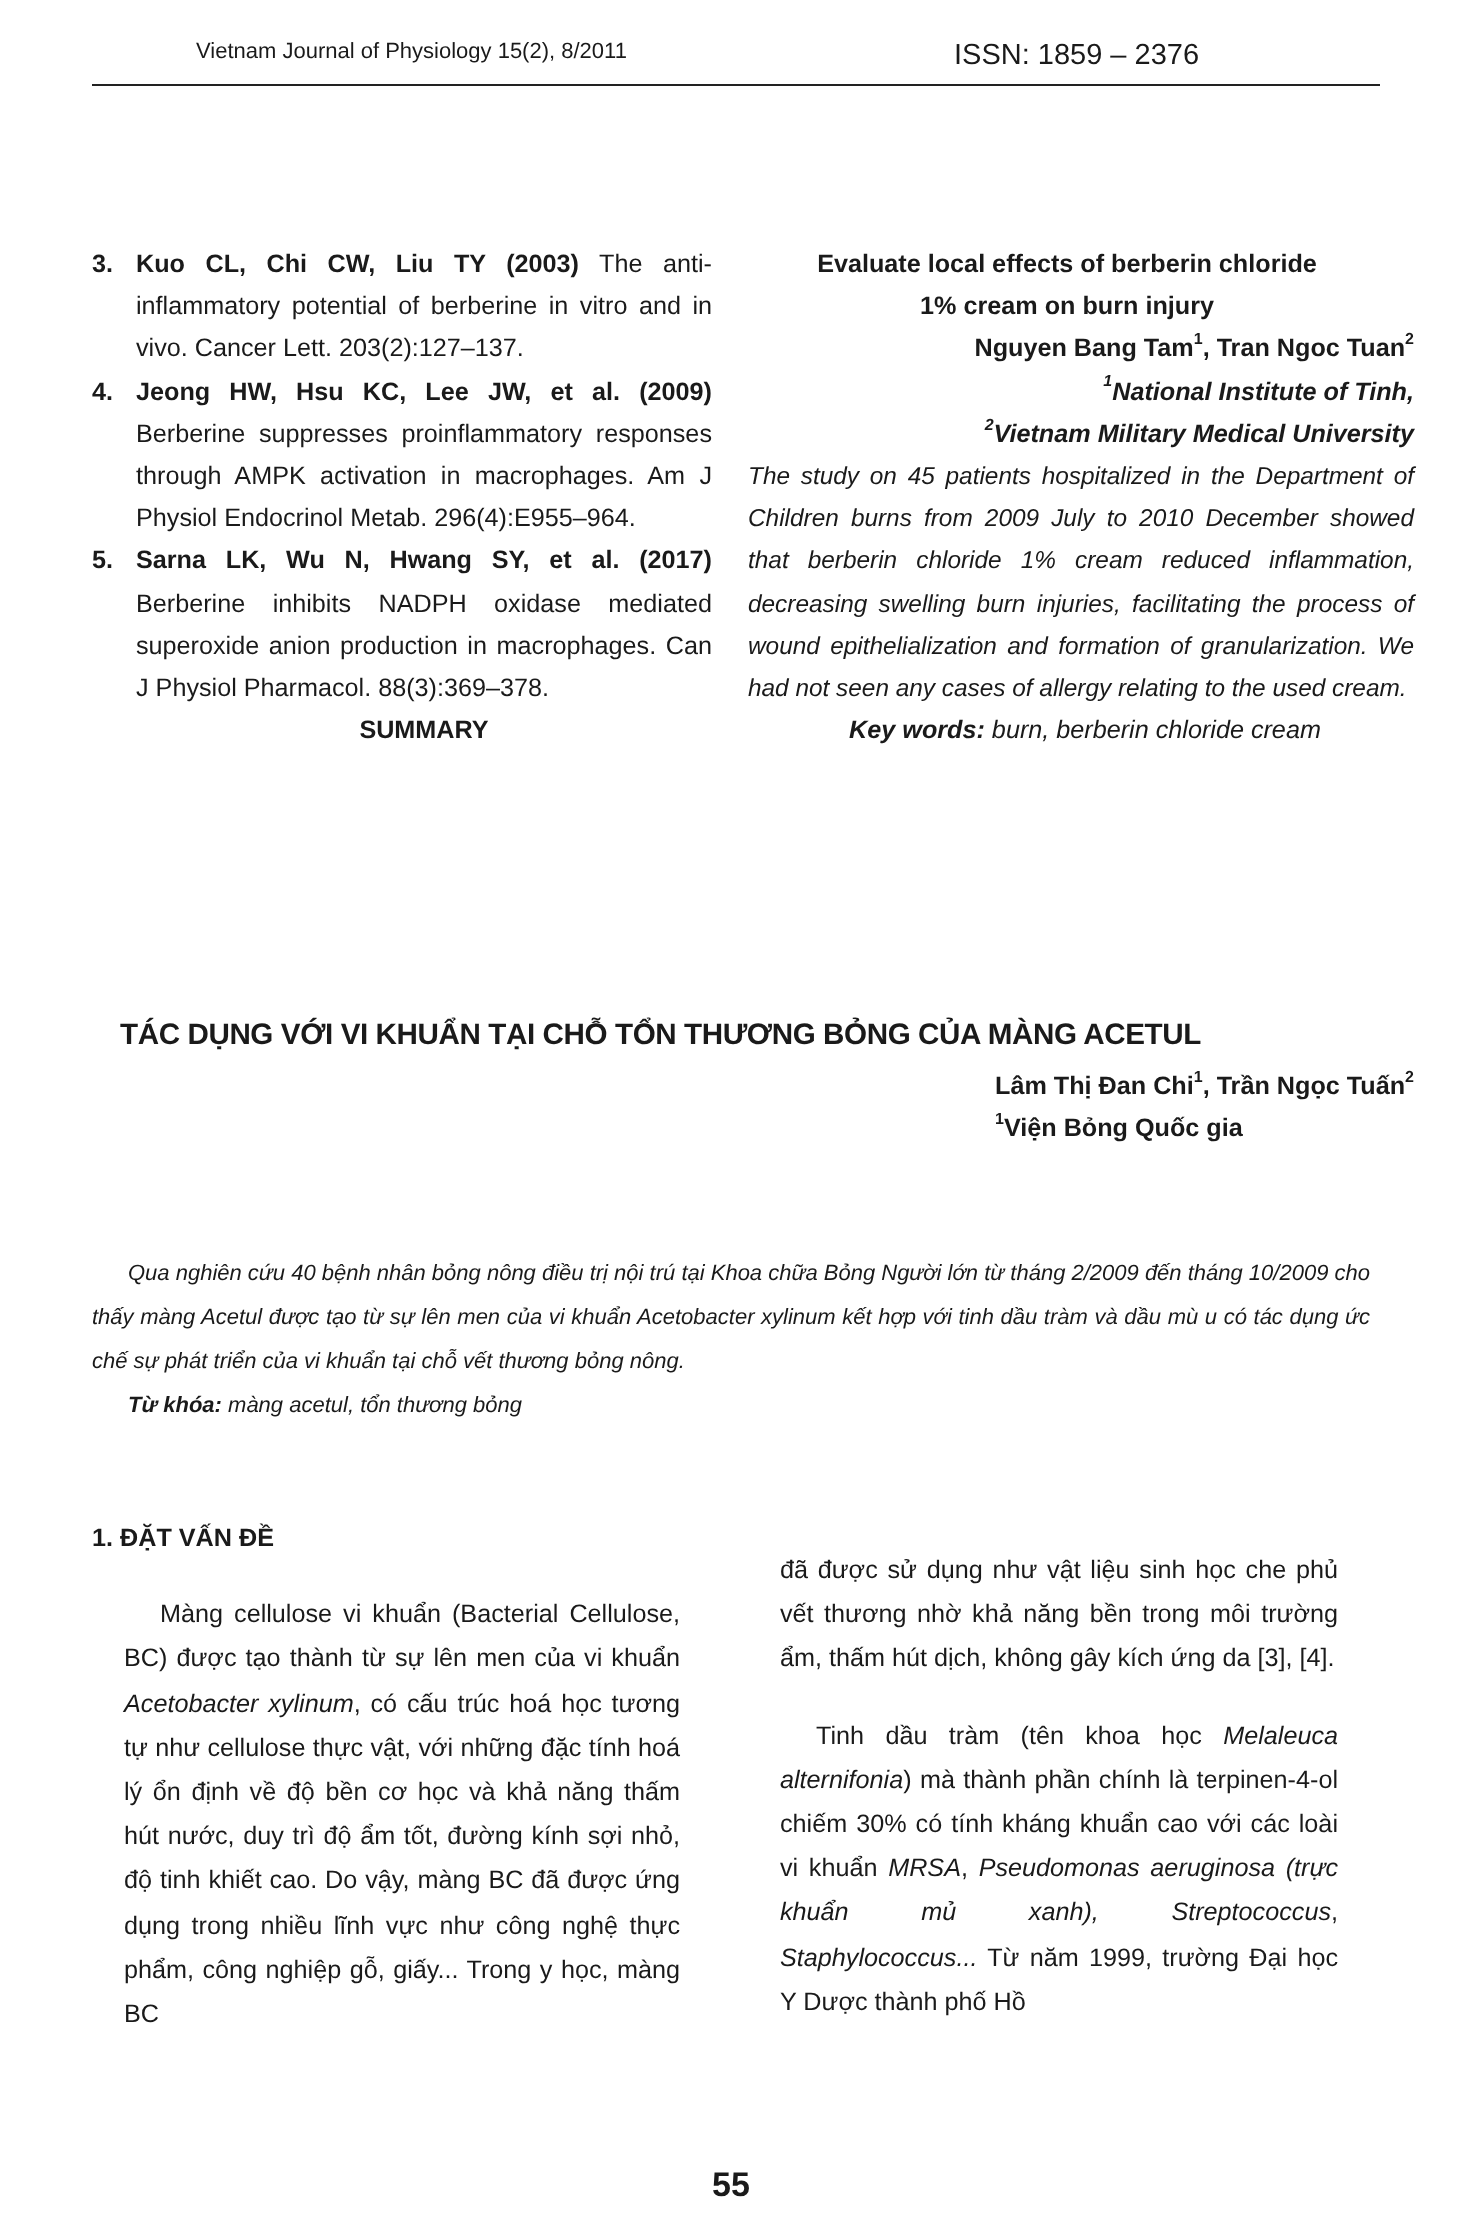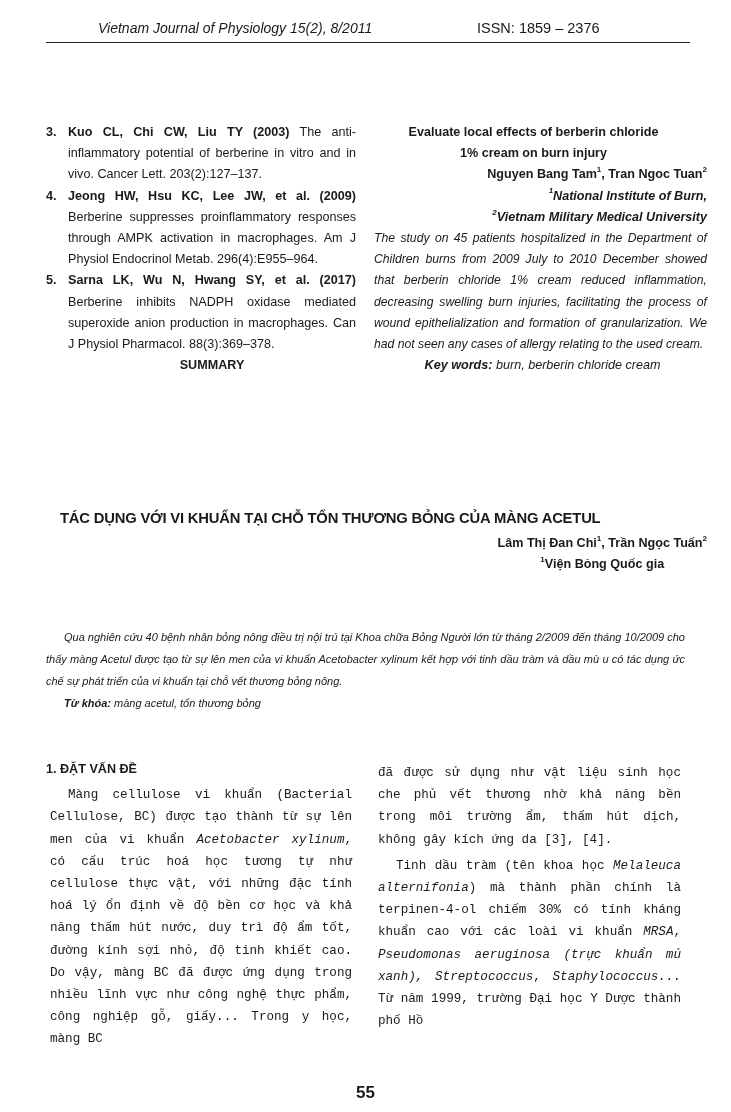--- a/index.html
+++ b/index.html
@@ -4,21 +4,21 @@
 <style>
   html, body { margin: 0; padding: 0; background: #ffffff; }
   body {
     width: 731px; height: 1112px; position: relative; overflow: hidden;
     font-family: "Liberation Sans", sans-serif; color: #1a1a1a;
   }
   .header {
     position: absolute; left: 46px; top: 12px; width: 644px; height: 30px;
     border-bottom: 1.5px solid #222;
   }
-  .header .journal { position: absolute; left: 52px; top: 8px; font-size: 14px; font-style: italic; }
+  .header .journal { position: absolute; left: 52px; top: 8px; font-size: 11px; }
   .header .issn { position: absolute; left: 431px; top: 8px; font-size: 14.5px; }
 
   .col { position: absolute; font-size: 12.6px; line-height: 21.2px; }
   .col-left-top { left: 46px; top: 122px; width: 310px; }
   .col-right-top { left: 374px; top: 122px; width: 333px; }
 
   .ref { position: relative; padding-left: 22px; text-align: justify; text-align-last: left; }
   .ref .num { position: absolute; left: 0; top: 0; font-weight: bold; }
   .ref .authors { font-weight: bold; }
   .summary-heading { text-align: center; font-weight: bold; margin-left: 22px; }
@@ -29,37 +29,37 @@
   .en-abstract { font-style: italic; text-align: justify; font-size: 12.2px; }
   .en-keywords { font-style: italic; text-align: center; padding-left: 4px; }
   .en-keywords b { font-weight: bold; }
   sup { font-size: 8px; line-height: 0; position: relative; top: -1px; vertical-align: super; }
 
   .vn-title {
     position: absolute; left: 60px; top: 510px; width: 640px;
     font-weight: bold; font-size: 14.8px; letter-spacing: -0.2px;
   }
   .vn-authors-block {
-    position: absolute; right: 24px; top: 533px; text-align: center; font-size: 12.6px; line-height: 21px;
+    position: absolute; right: 24px; top: 533px; text-align: left; font-size: 12.6px; line-height: 21px;
   }
   .vn-authors { font-weight: bold; }
   .vn-aff { font-weight: bold; }
 
   .vn-abstract {
     position: absolute; left: 46px; top: 626px; width: 639px;
     font-style: italic; font-size: 11px; line-height: 22px; text-align: justify; text-align-last: left;
   }
   .vn-abstract p { margin: 0; }
   .vn-abstract .indent { text-indent: 18px; }
   .vn-abstract b { font-weight: bold; }
 
   .col-left-bottom { left: 46px; top: 758px; width: 310px; font-size: 12.6px; line-height: 22.2px; }
   .col-right-bottom { left: 374px; top: 758px; width: 311px; font-size: 12.6px; line-height: 22.2px; }
   .section-heading { font-weight: bold; }
-  .para { text-align: justify; text-align-last: left; margin: 4px; font-family: Liberation Mono, monospace; }
+  .para { text-align: justify; text-align-last: left; margin: 16px; }
   .para.indent { text-indent: 18px; }
   .para i { font-style: italic; }
 
   .page-number {
     position: absolute; left: 0; width: 731px; top: 1083px; text-align: center;
     font-weight: bold; font-size: 17px;
   }
 </style>
 </head>
 <body>
@@ -87,21 +87,21 @@
 
 <div class="col col-right-top">
   <div class="en-title">
     <div>Evaluate local effects of berberin chloride</div>
     <div>1% cream on burn injury</div>
   </div>
   <div class="en-authors">
     <span>Nguyen Bang Tam</span><sup>1</sup><span>, </span><span>Tran Ngoc Tuan</span><sup>2</sup>
   </div>
   <div class="en-aff">
-    <sup>1</sup><span>National Institute of Burn,</span>
+    <sup>1</sup><span>National Institute of Tinh,</span>
   </div>
   <div class="en-aff">
     <sup>2</sup><span>Vietnam Military Medical University</span>
   </div>
   <div class="en-abstract">The study on 45 patients hospitalized in the Department of Children burns from 2009 July to 2010 December showed that berberin chloride 1% cream reduced inflammation, decreasing swelling burn injuries, facilitating the process of wound epithelialization and formation of granularization. We had not seen any cases of allergy relating to the used cream.</div>
   <div class="en-keywords">
     <b>Key words:</b><span> burn, berberin chloride cream</span>
   </div>
 </div>
 

